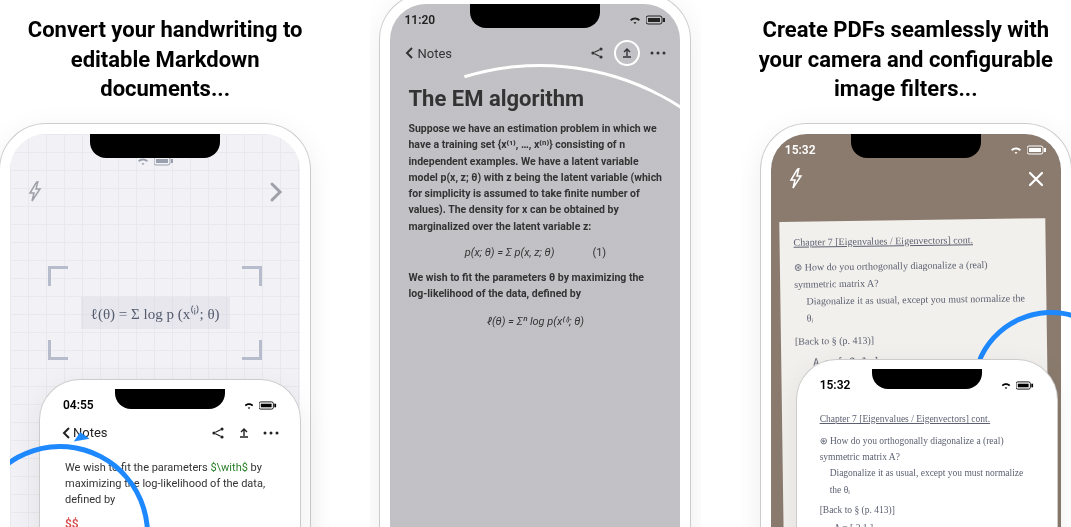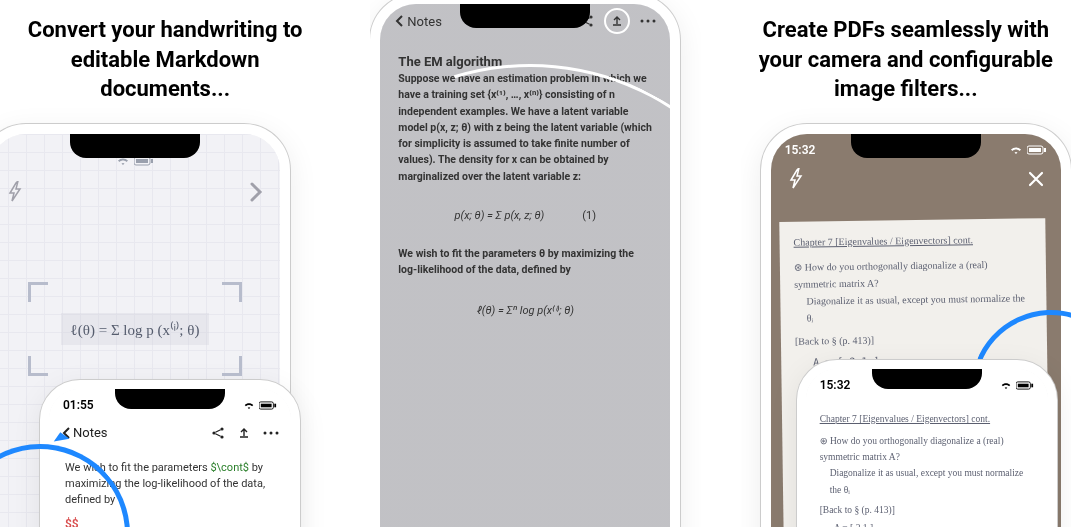--- a/index.html
+++ b/index.html
@@ -10,20 +10,21 @@
       height: 527px;
       overflow: hidden;
       display: flex;
       gap: 40px;
       padding: 0;
     }
     .panel {
       flex: 1;
       display: flex;
       flex-direction: column;
+      align-items: center;
       position: relative;
       overflow: hidden;
     }
     .headline {
       font-size: 22px;
       font-weight: 700;
       color: #000;
       text-align: center;
       padding: 15px 10px 20px;
       line-height: 1.35;
@@ -89,21 +90,21 @@
       margin-top: 6px;
       display:flex;
       justify-content: space-between;
       align-items:center;
       padding: 0 16px;
       z-index:2;
     }
     .gray-icon { color: #a0a0aa; }
     .scanbox {
       position: absolute;
-      top: 150px;
+      top: 134px;
       left: 50%;
       transform: translateX(-50%);
       width: 210px;
       height: 90px;
       display:flex;
       align-items:center;
       justify-content:center;
       z-index:2;
     }
     .scanbox .corner {
@@ -185,31 +186,31 @@
       display:inline-flex;
       border:2px solid #fff;
       border-radius:50%;
       padding:4px;
     }
     .p2-doc {
       padding: 12px 18px 0;
       color:#333;
     }
     .p2-doc h3 {
-      font-size: 13px;
+      font-size: 22px;
       font-weight: 700;
-      margin-bottom: 2px;
+      margin-bottom: 10px;
     }
     .p2-doc p {
       font-size: 10.5px;
       line-height:1.55;
       margin-bottom:8px;
       font-weight:bold;
     }
-    .p2-doc .eq { text-align:center; font-style:italic; margin: 24px 0; font-size:11px; display:flex; justify-content:center; gap:38px;}
+    .p2-doc .eq { text-align:center; font-style:italic; margin: 11px 0; font-size:11px; display:flex; justify-content:center; gap:38px;}
     .p2-doc .eq .idx{ font-style:normal; }
     .white-arc {
       position:absolute;
       top:60px; left:-110px;
       width:520px;height:520px;
       border:3px solid #fff;
       border-radius:50%;
       border-left-color:transparent;
       border-bottom-color:transparent;
       border-right-color:transparent;
@@ -324,21 +325,21 @@
     </div>
 
     <div class="blue-arrow1"></div>
   </div>
 
   <div class="subphone-holder">
     <div class="phone small">
       <div class="notch"></div>
       <div class="doc-screen">
         <div class="statusbar doc-statusbar">
-          <span>01:55</span>
+          <span>04:55</span>
           <span class="right">
             <span class="wifi">
                 <svg width="12" height="9" viewBox="0 0 14 10">
                   <path d="M7 9L8.5 7.5C7.7 6.7 6.3 6.7 5.5 7.5L7 9zM2 4.5C4.8 1.7 9.2 1.7 12 4.5l-1.4 1.4C8.6 3.9 5.4 3.9 3.4 5.9L2 4.5z" fill="#000"></path>
                 </svg>
               </span>
             <span class="batt">
                 <svg width="18" height="9" viewBox="0 0 20 10">
                   <rect x="0" y="1" width="16" height="8" rx="2" fill="none" stroke="#000"></rect>
                   <rect x="2" y="3" width="12" height="4" fill="#000"></rect>
@@ -371,33 +372,50 @@
             <span>
                 <svg width="16" height="4" viewBox="0 0 16 4">
                   <circle cx="2" cy="2" r="1.5" fill="#222"></circle>
                   <circle cx="8" cy="2" r="1.5" fill="#222"></circle>
                   <circle cx="14" cy="2" r="1.5" fill="#222"></circle>
                 </svg>
               </span>
           </span>
         </div>
         <div class="doc-body">
-          <div class="snippet">We wish to fit the parameters <span class="hl">$\cont$</span> by maximizing the log-likelihood of the data, defined by</div>
+          <div class="snippet">We wish to fit the parameters <span class="hl">$\with$</span> by maximizing the log-likelihood of the data, defined by</div>
           <div class="md-dollar">$$</div>
         </div>
       </div>
     </div>
   </div>
 </div>
 
 <div class="panel">
 
   <div class="phone panel2-phone">
     <div class="notch"></div>
     <div class="p2-content">
+      <div class="statusbar p2-statusbar">
+        <span>11:20</span>
+        <span class="right">
+          <span class="wifi">
+              <svg width="14" height="10" viewBox="0 0 14 10">
+                <path d="M7 9L8.5 7.5C7.7 6.7 6.3 6.7 5.5 7.5L7 9zM2 4.5C4.8 1.7 9.2 1.7 12 4.5l-1.4 1.4C8.6 3.9 5.4 3.9 3.4 5.9L2 4.5z" fill="#222"></path>
+              </svg>
+            </span>
+          <span class="batt">
+              <svg width="20" height="10" viewBox="0 0 20 10">
+                <rect x="0" y="1" width="16" height="8" rx="2" fill="none" stroke="#222"></rect>
+                <rect x="2" y="3" width="12" height="4" fill="#222"></rect>
+                <rect x="17" y="3" width="2" height="4" fill="#222"></rect>
+              </svg>
+            </span>
+        </span>
+      </div>
       <div class="p2-nav">
         <span class="back" style="display:flex;align-items:center;gap:3px;">
           <svg width="10" height="14" viewBox="0 0 10 14">
               <path d="M8 2L3 7l5 5" fill="none" stroke="#333" stroke-width="2"></path>
             </svg>
           <span>Notes</span>
         </span>
         <span class="actions">
           <span>
               <svg width="14" height="14" viewBox="0 0 14 14">

